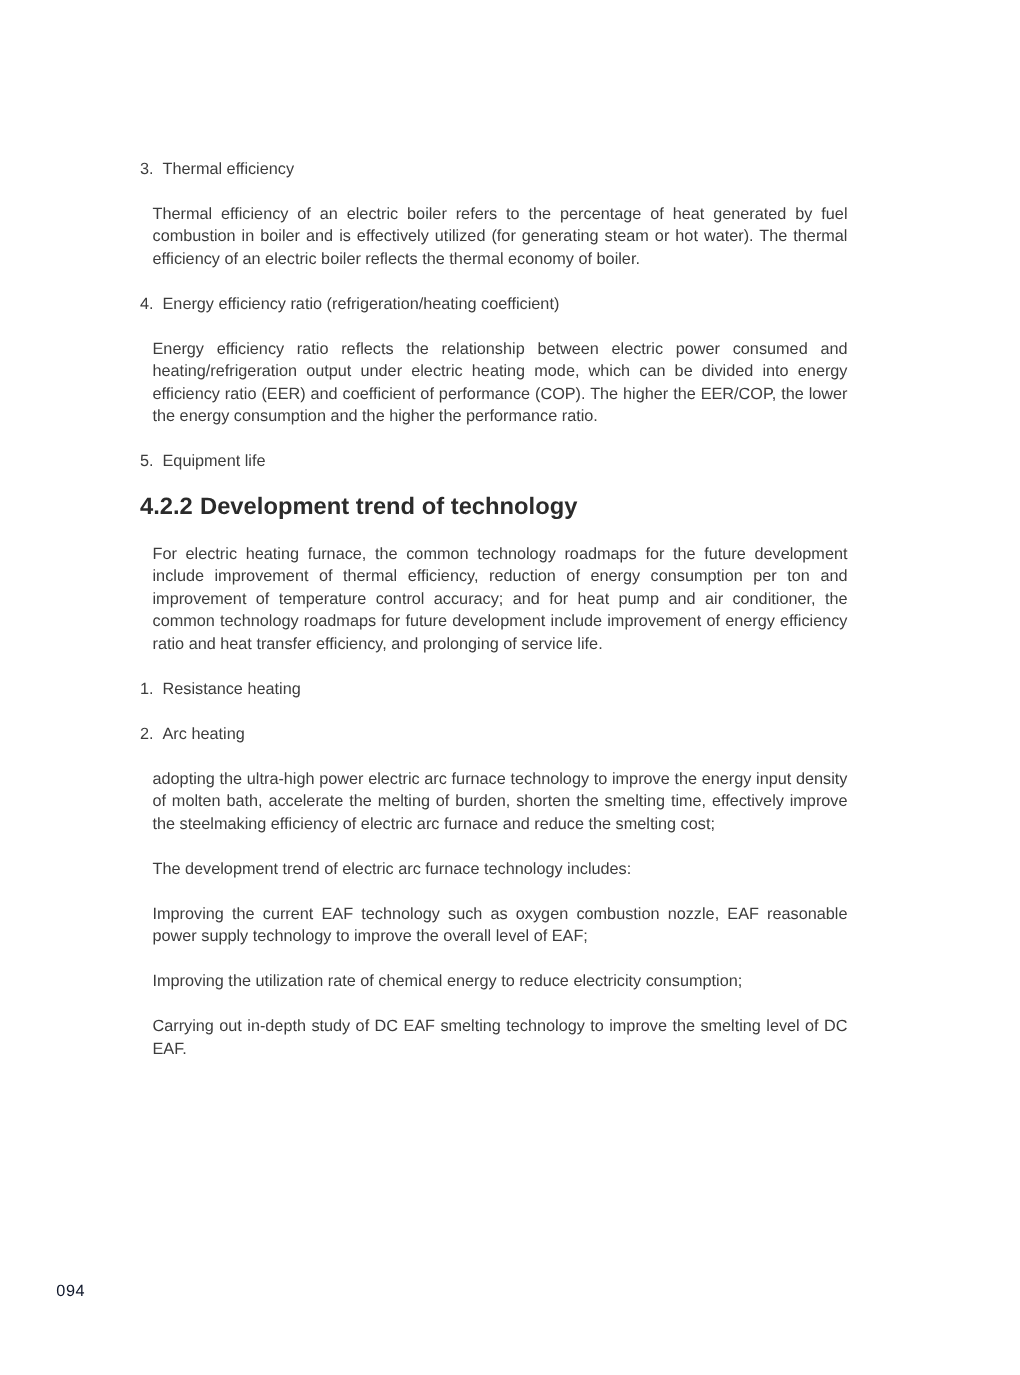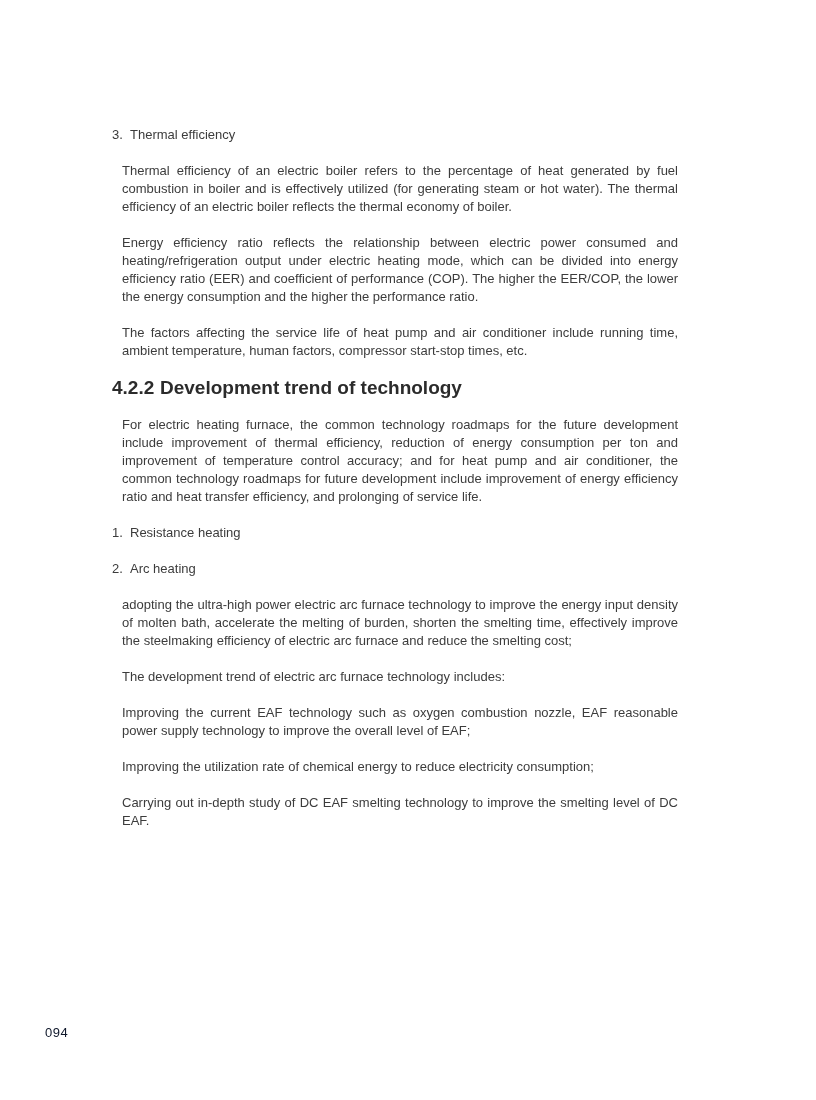--- a/index.html
+++ b/index.html
@@ -62,25 +62,26 @@
 </head>
 <body>
 
 <div class="page">
   <div class="content">
 
     <div class="list-heading"><span class="num">3.</span><span>Thermal efficiency</span></div>
 
     <p class="para">Thermal efficiency of an electric boiler refers to the percentage of heat generated by fuel combustion in boiler and is effectively utilized (for generating steam or hot water). The thermal efficiency of an electric boiler reflects the thermal economy of boiler.</p>
 
+    <div class="list-heading"><span class="num">4.</span><span>Energy efficiency ratio (refrigeration/heating coefficient)</span></div>
 
     <p class="para">Energy efficiency ratio reflects the relationship between electric power consumed and heating/refrigeration output under electric heating mode, which can be divided into energy efficiency ratio (EER) and coefficient of performance (COP). The higher the EER/COP, the lower the energy consumption and the higher the performance ratio.</p>
 
+    <div class="list-heading"><span class="num">5.</span><span>Equipment life</span></div>
 
-    <p class="para">The factors affecting the service life of heat pump and air conditioner include running time, ambient temperature, human factors, compressor start-stop times, etc.</p>
 
     <div class="section-heading"><span class="num">4.2.2</span><span>Development trend of technology</span></div>
 
     <p class="para">For electric heating furnace, the common technology roadmaps for the future development include improvement of thermal efficiency, reduction of energy consumption per ton and improvement of temperature control accuracy; and for heat pump and air conditioner, the common technology roadmaps for future development include improvement of energy efficiency ratio and heat transfer efficiency, and prolonging of service life.</p>
 
     <div class="list-heading"><span class="num">1.</span><span>Resistance heating</span></div>
 
 
     <div class="list-heading"><span class="num">2.</span><span>Arc heating</span></div>
 

